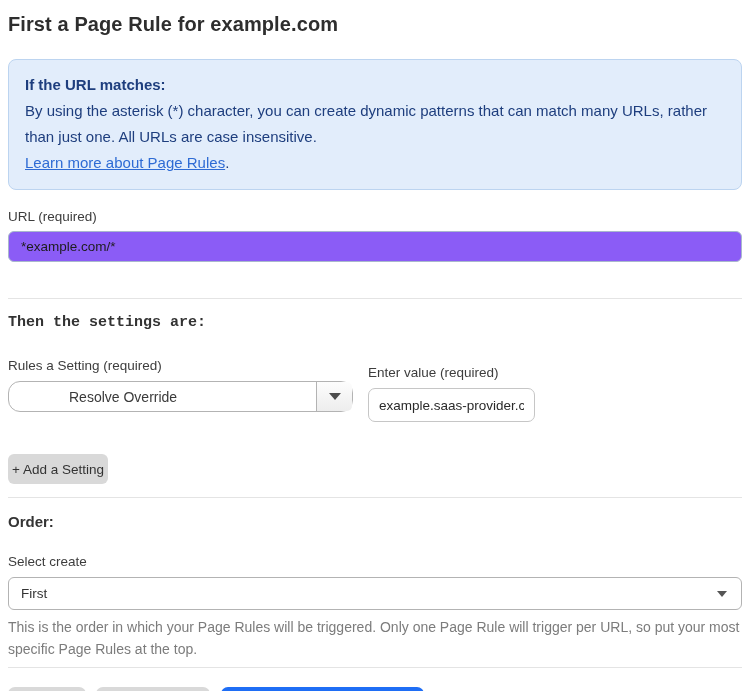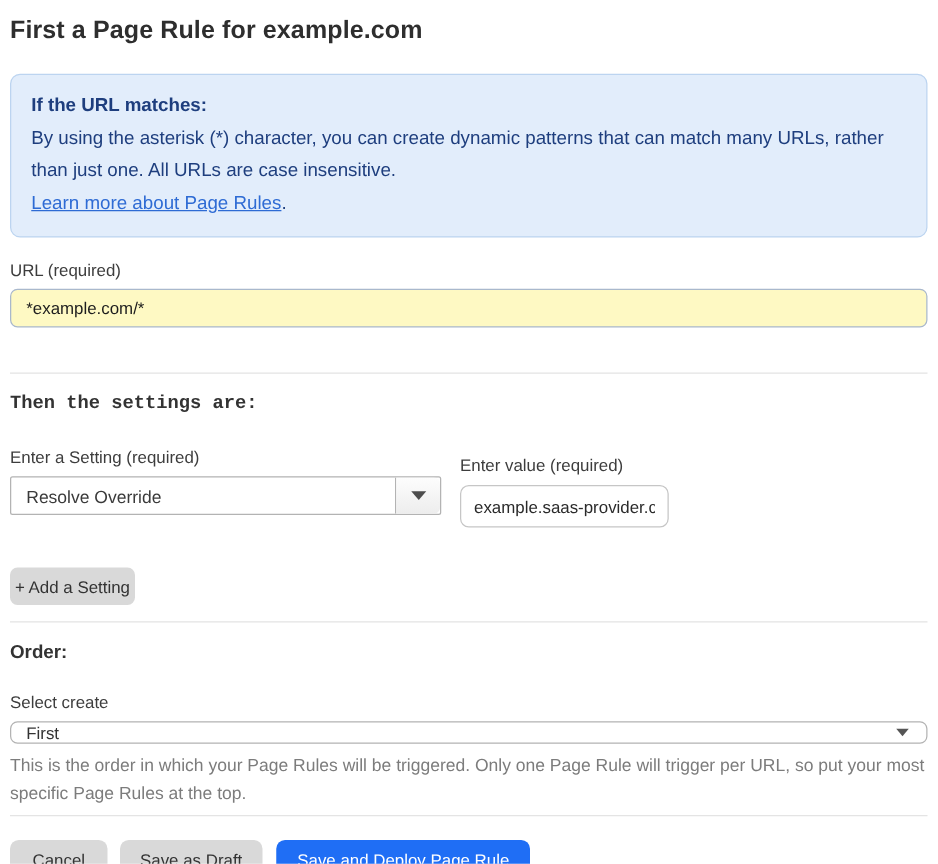--- a/index.html
+++ b/index.html
@@ -45,21 +45,21 @@
     color: #3d3d3d;
   }
 
   .url-label { margin-top: 19px; }
 
   .url-input {
     display: block;
     margin-top: 7px;
     width: 100%;
     height: 31px;
-    background: #fef9c3;
+    background: #8b5cf6;
     border: 1px solid #a9b8cc;
     border-radius: 6px;
     padding: 0 12px;
     font-size: 13.5px;
     font-family: "Liberation Sans", "DejaVu Sans", sans-serif;
     color: #1d1d1d;
     outline: none;
   }
 
   .divider {
@@ -88,24 +88,25 @@
   .setting-col { width: 345px; }
   .value-col { margin-left: 15px; width: 167px; }
   .value-col .field-label { margin-top: 7px; }
 
   .setting-dropdown {
     margin-top: 8px;
     height: 31px;
     width: 345px;
     background: #ffffff;
     border: 1px solid #b3b3b3;
-    border-radius: 2px;
+    border-radius: 12px;
     display: flex;
     align-items: stretch;
     cursor: pointer;
+    padding-left: 48px;
   }
   .setting-dropdown .dd-text {
     flex: 1;
     display: flex;
     align-items: center;
     padding-left: 12px;
     font-size: 14px;
     color: #3a3a3a;
   }
   .setting-dropdown .dd-arrow-box {
@@ -155,21 +156,21 @@
   .add-setting-btn {
     margin-top: 32px;
     height: 30px;
     padding: 0 4px;
   }
 
   .order-select-label { margin-top: 24px; }
 
   .order-select {
     margin-top: 8px;
-    height: 18px;
+    height: 33px;
     width: 100%;
     background: #ffffff;
     border: 1px solid #b3b3b3;
     border-radius: 6px;
     display: flex;
     align-items: center;
     justify-content: space-between;
     padding: 0 14px 0 12px;
     cursor: pointer;
   }
@@ -214,21 +215,21 @@
 
   <div class="field-label url-label">URL (required)</div>
   <input class="url-input" type="text" value="*example.com/*" style="">
 
   <hr class="divider divider-1">
 
   <div class="section-heading settings-heading">Then the settings are:</div>
 
   <div class="settings-row">
     <div class="setting-col">
-      <div class="field-label">Enter a Setting (required)</div>
+      <div class="field-label">Rules a Setting (required)</div>
       <div class="setting-dropdown">
         <div class="dd-text">Resolve Override</div>
         <div class="dd-arrow-box">
           <span class="caret-down"></span>
         </div>
       </div>
     </div>
     <div class="value-col">
       <div class="field-label">Enter value (required)</div>
       <input class="value-input" type="text" value="example.saas-provider.com" style="">

